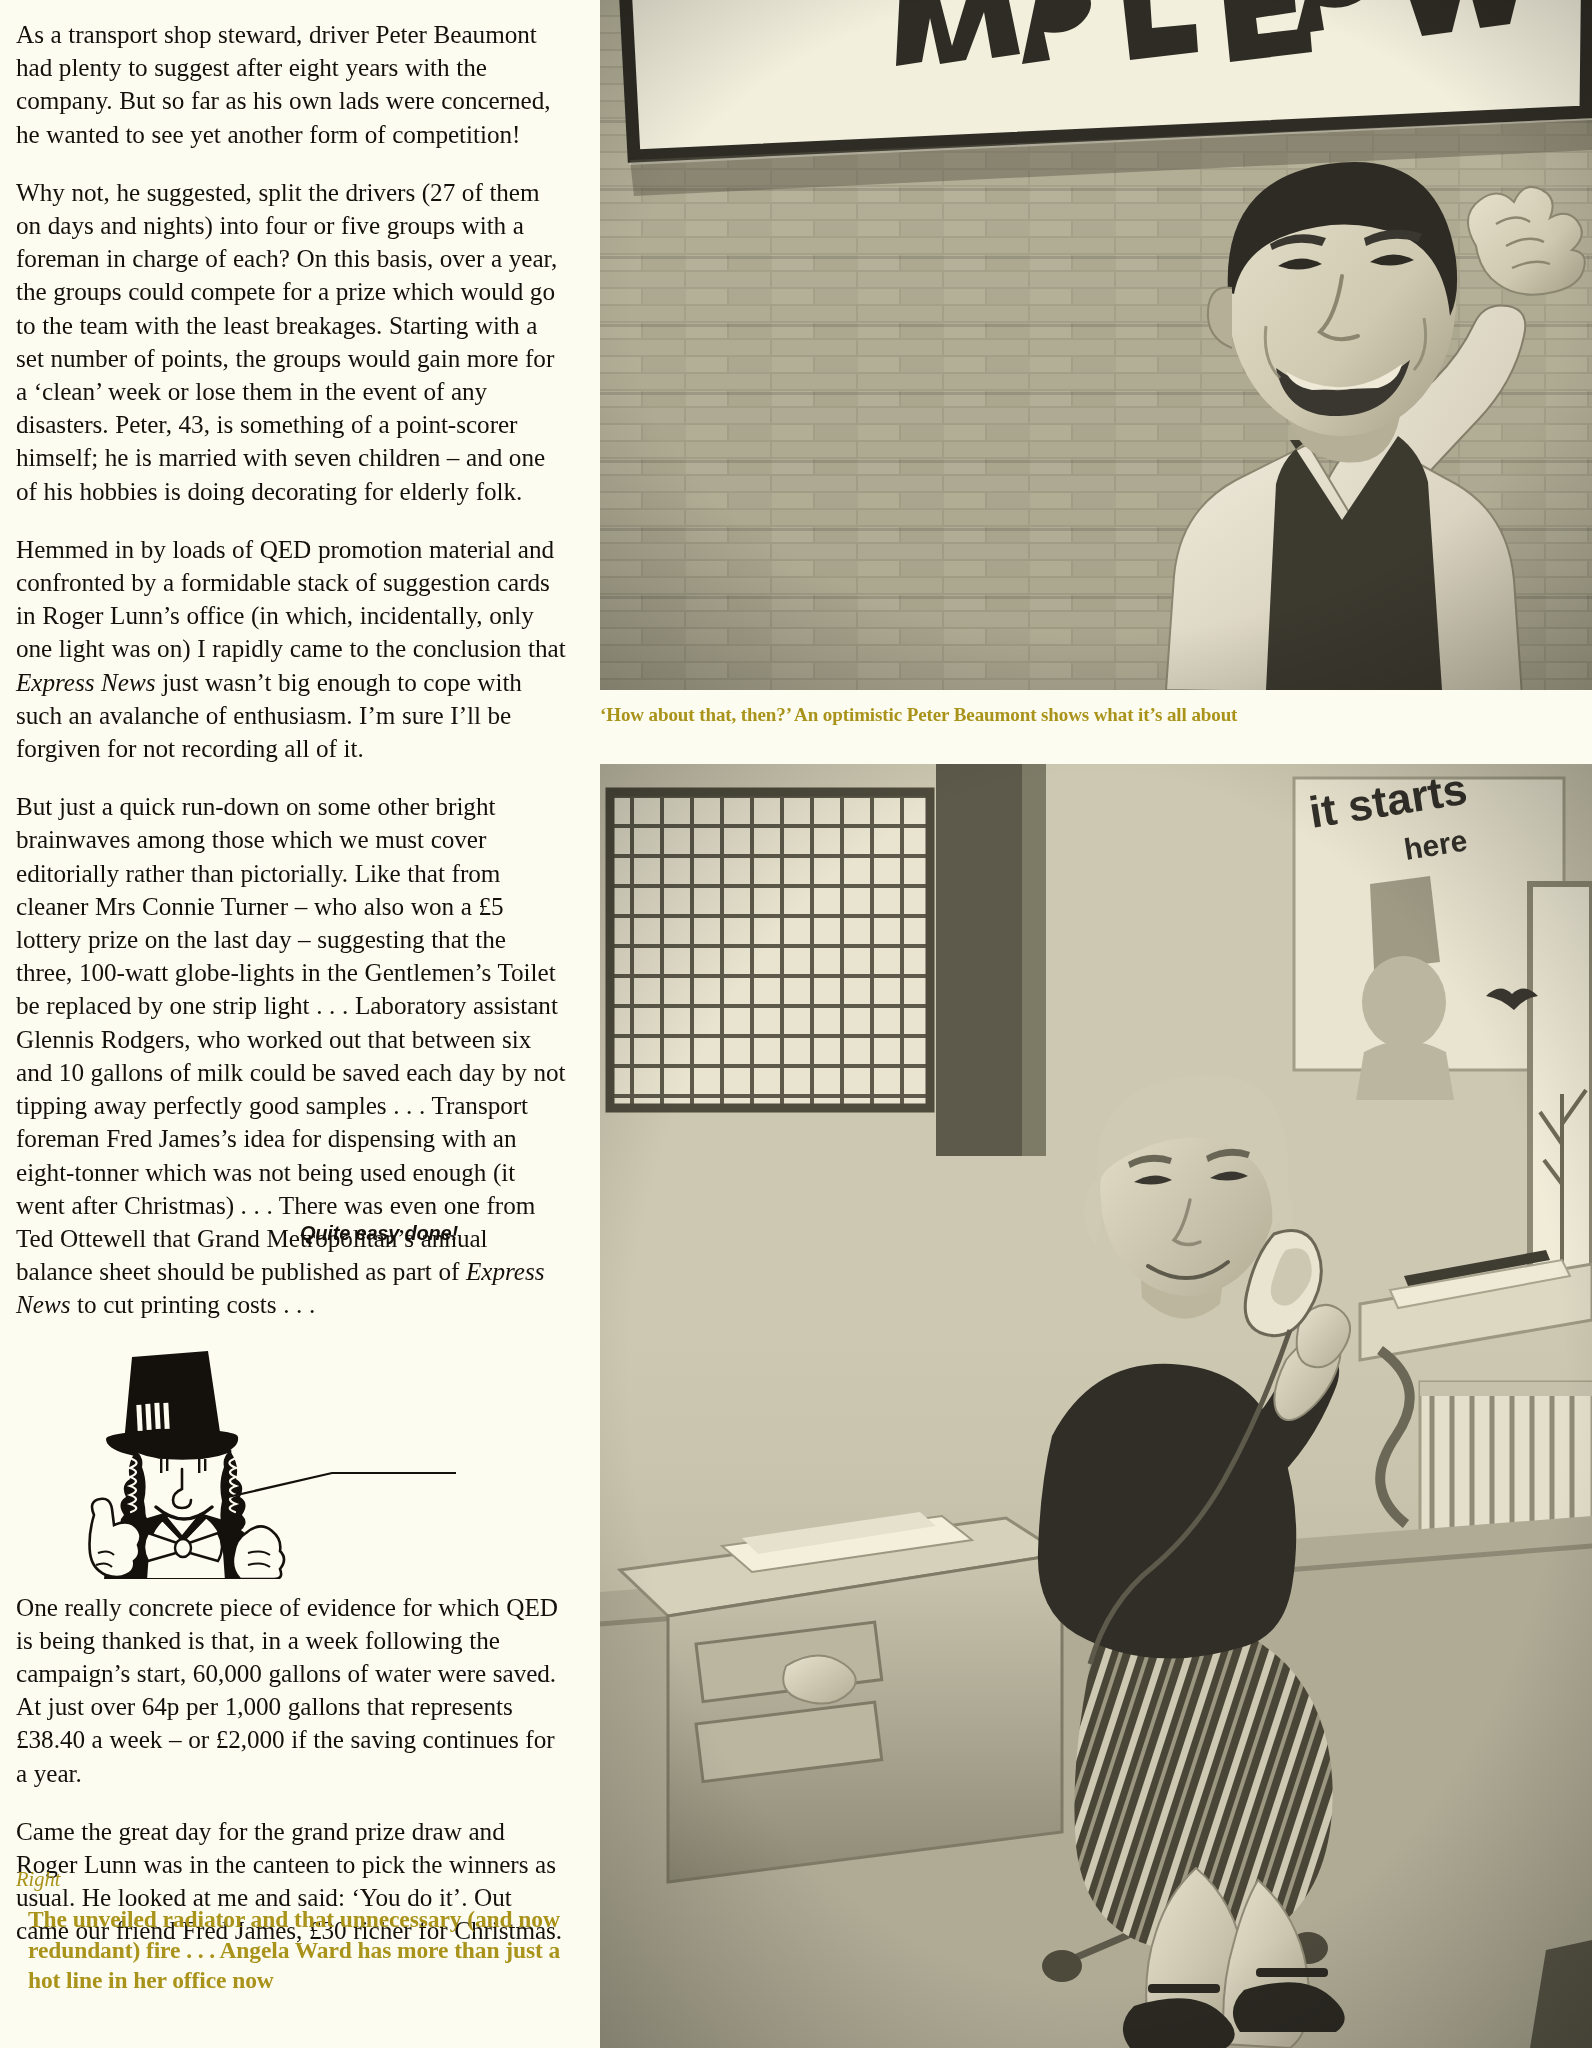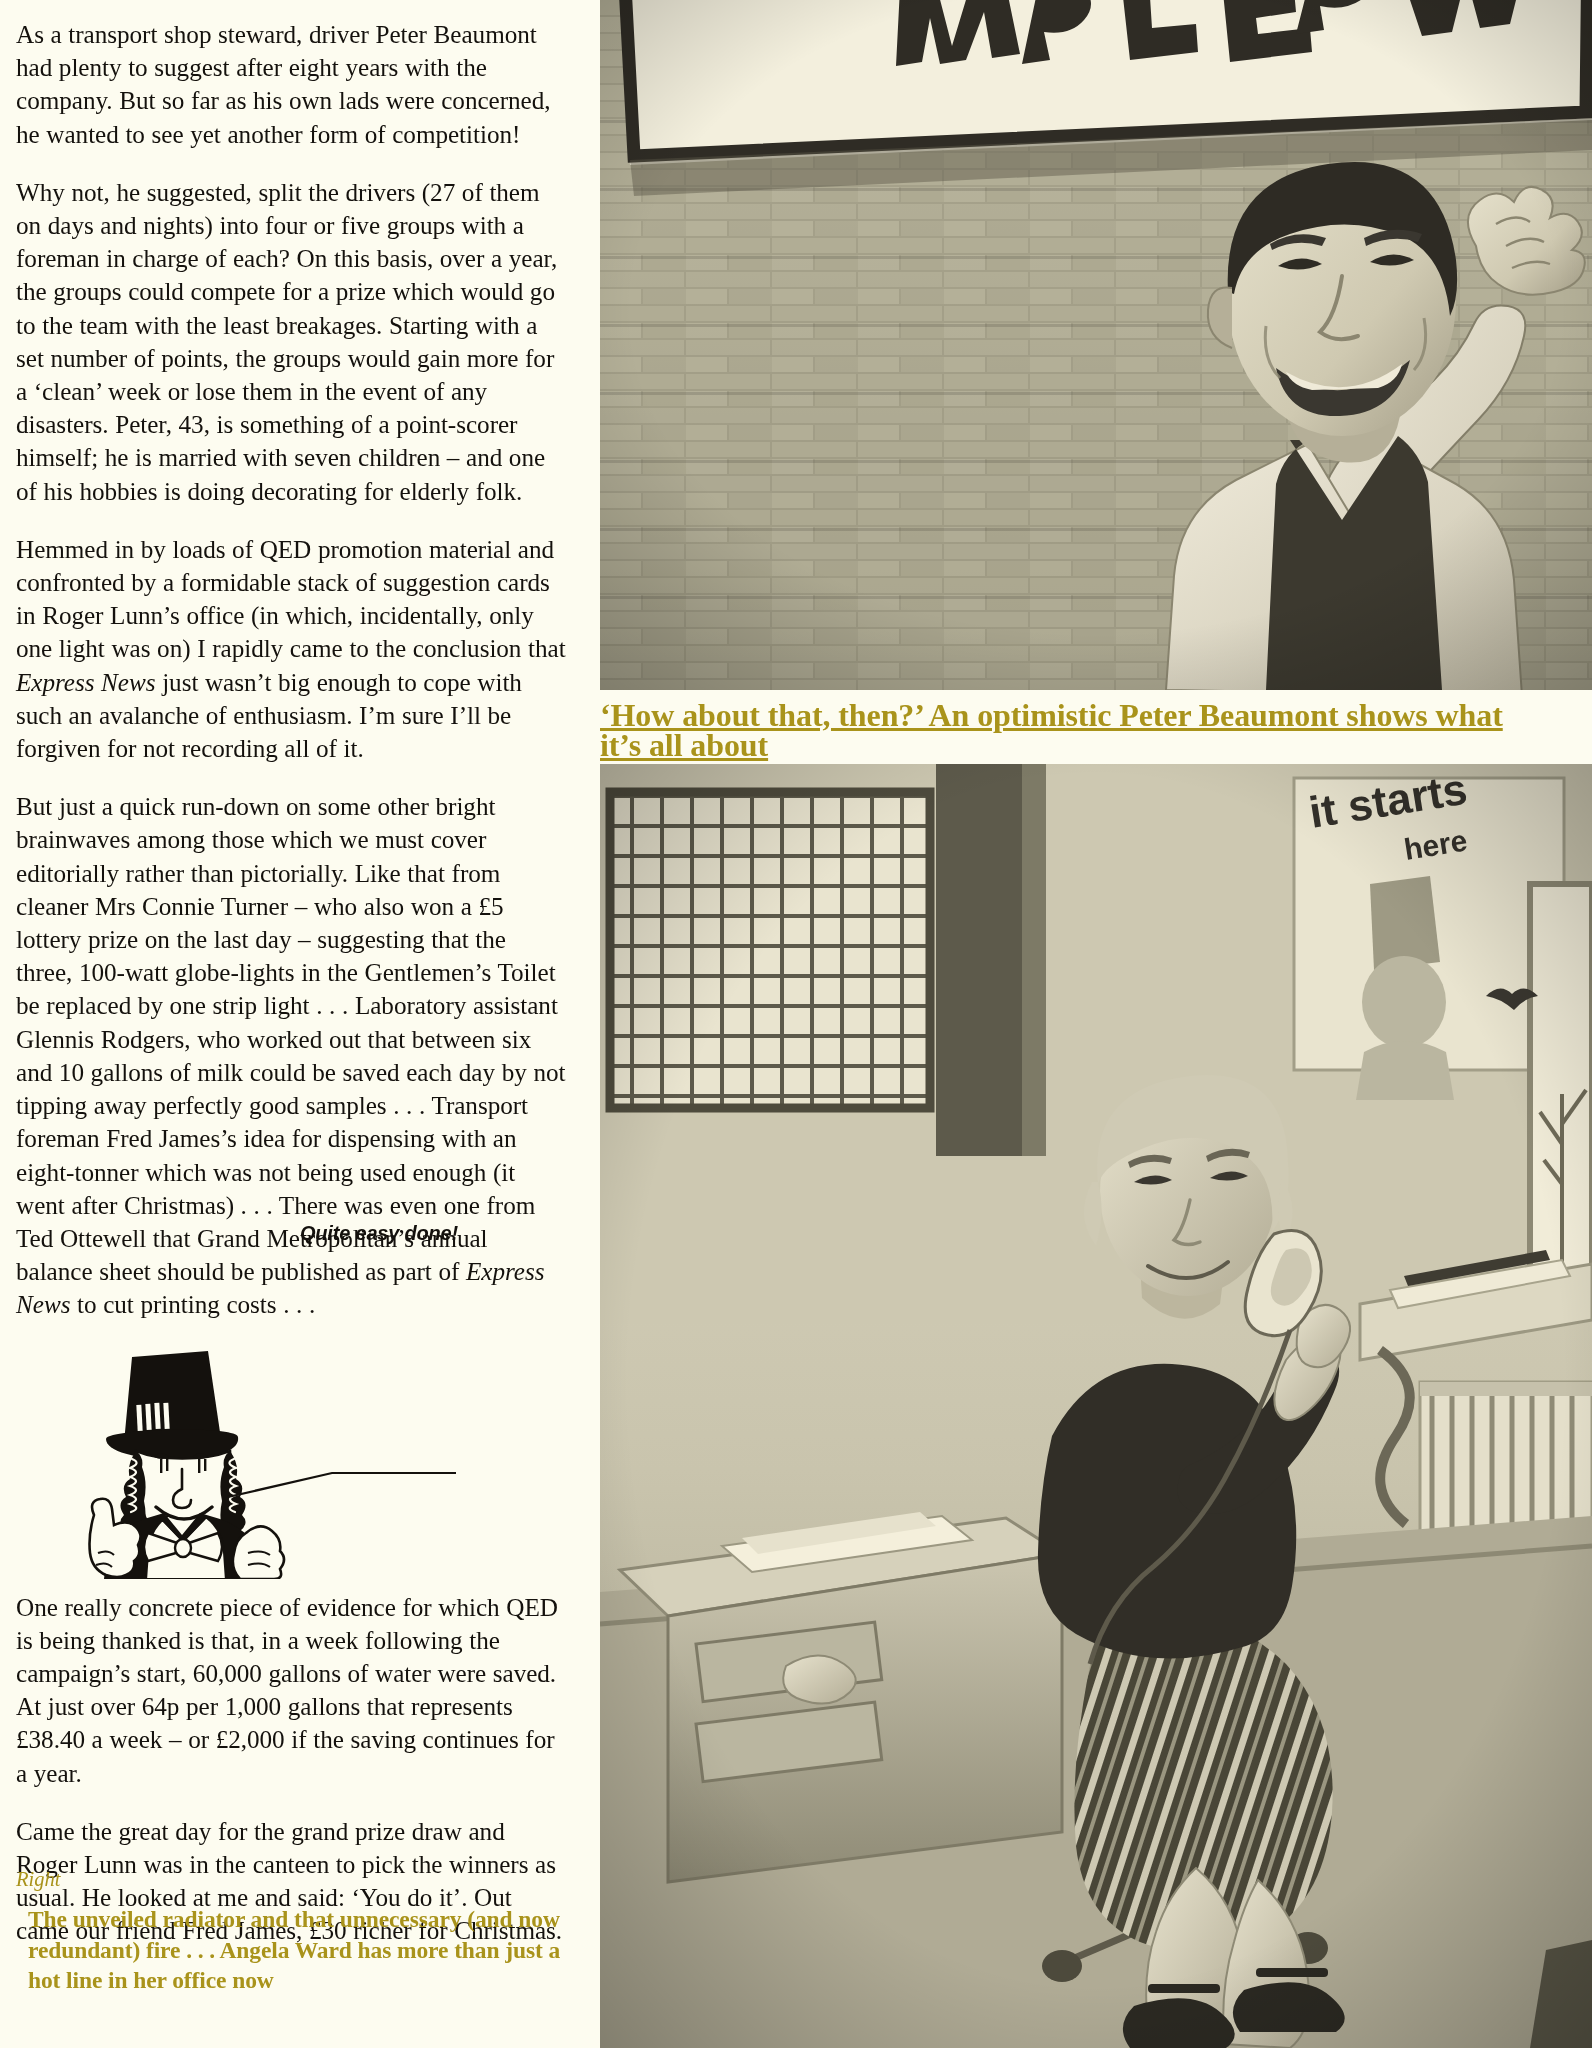--- a/index.html
+++ b/index.html
@@ -111,24 +111,23 @@
     overflow: hidden;
     background: #c6c2ab;
   }
   .photo-caption {
     position: absolute;
     left: 600px;
     top: 700px;
     width: 920px;
     color: #a9931b;
     font-weight: 700;
-    font-size: 32px;
+    font-size: 19px;
     line-height: 30px;
     letter-spacing: -0.1px;
-    text-decoration: underline;
   }
   .ph-svg { display: block; width: 100%; height: 100%; }
 </style>
 </head>
 <body>
 
 <div id="page">
 
   <div class="left-col">
 

